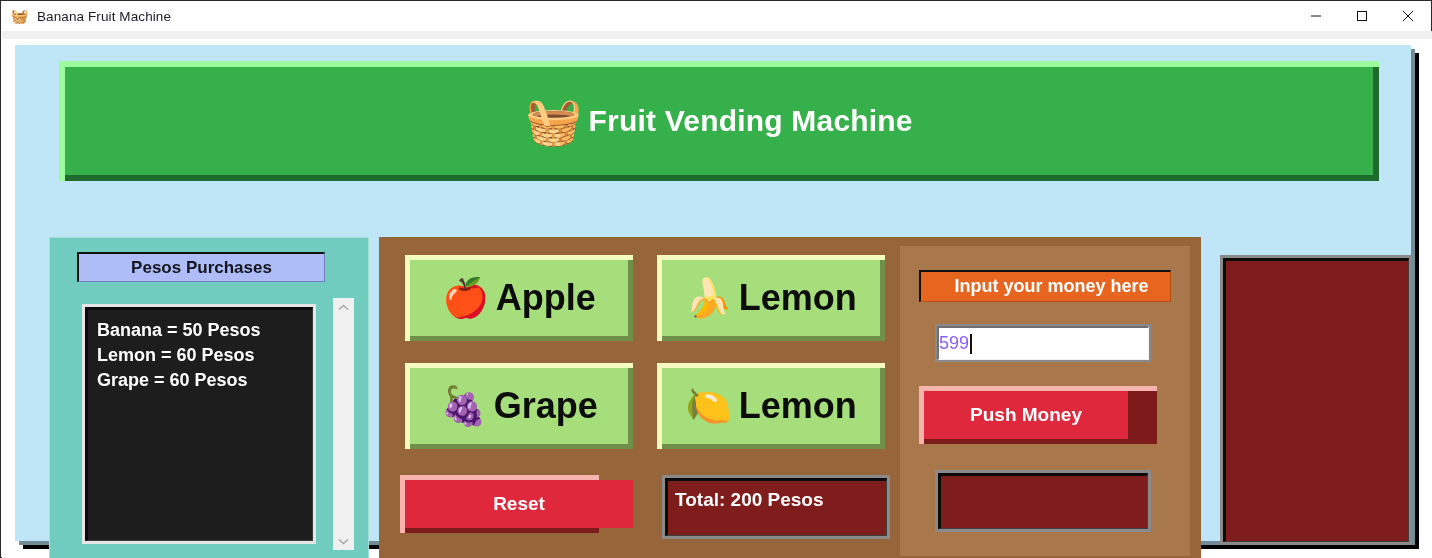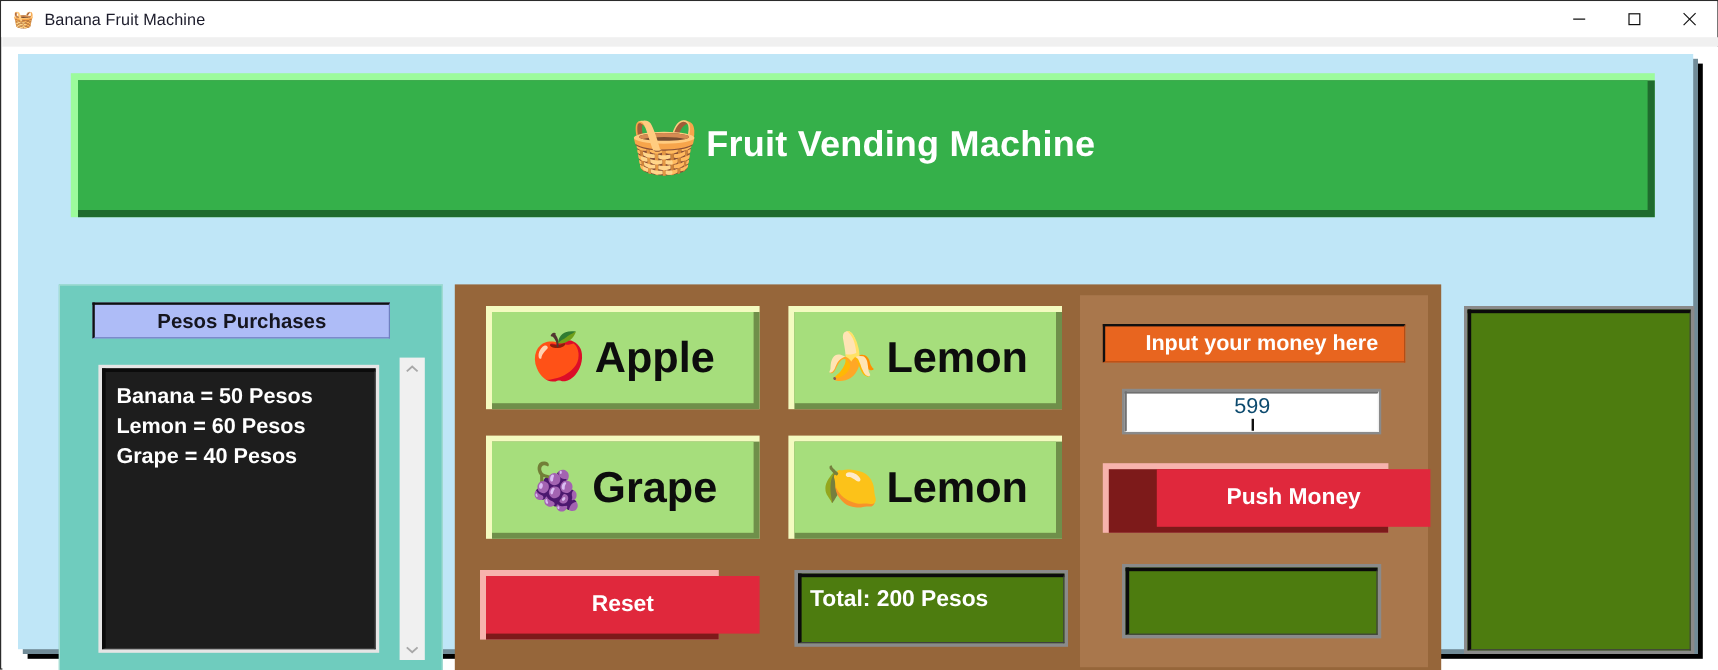--- a/index.html
+++ b/index.html
@@ -190,21 +190,21 @@
     position: absolute; left: 5px; top: 5px;
     display: flex; align-items: center; justify-content: center;
     background: #e0283c;
     font-size: 19px; font-weight: bold; color: #ffffff;
   }
 
   
   .disp-frame { position: absolute; background: #8a8a8a; padding: 3px; }
   .disp-inner {
     width: 100%; height: 100%;
-    background: #4d7c0f;
+    background: #7f1d1d;
     border-top: 3px solid #0b0b0b;
     border-left: 3px solid #0b0b0b;
     border-right: 1px solid #3f3f3f;
     border-bottom: 1px solid #3f3f3f;
     overflow: hidden;
   }
   .disp-text {
     font-size: 19px; font-weight: bold; color: #ffffff;
     padding: 8px 0 0 7px; white-space: nowrap;
   }
@@ -233,23 +233,22 @@
     padding: 2px;
   }
   .money-input {
     width: 100%; height: 100%;
     background: #ffffff;
     border-top: 2px solid #707070;
     border-left: 2px solid #707070;
     border-right: 1px solid #f2f2f2;
     border-bottom: 1px solid #f2f2f2;
     display: flex; align-items: center; 
-    font-size: 18px; color: #0c4a6e;
+    font-size: 18px; color: #8b5cf6;
     position: relative;
-    flex-direction: column;
   }
   .caret {
     display: inline-block; width: 2px; height: 20px;
     background: #101010; margin-left: 1px;
   }
 
   
   .right-display {
     position: absolute; left: 1205px; top: 210px;
     width: 192px; height: 290px;
@@ -300,21 +299,21 @@
           <span class="banner-title">Fruit Vending Machine</span>
         </div>
       </div>
 
       <div class="purchases-panel">
         <div class="purchases-label">Pesos Purchases</div>
         <div class="purchases-box-frame">
           <div class="purchases-box-inner">
             <div class="purchase-line">Banana = 50 Pesos</div>
             <div class="purchase-line">Lemon = 60 Pesos</div>
-            <div class="purchase-line">Grape = 40 Pesos</div>
+            <div class="purchase-line">Grape = 60 Pesos</div>
           </div>
         </div>
         <div class="scrollbar">
           <div class="sb-arrow">
             <svg width="11" height="7" viewBox="0 0 11 7">
                 <polyline points="1,5.5 5.5,1.5 10,5.5" fill="none" stroke="#a8a8a8" stroke-width="1.6"></polyline>
               </svg>
           </div>
           <div class="sb-arrow">
             <svg width="11" height="7" viewBox="0 0 11 7">
@@ -380,21 +379,21 @@
           <div class="money-input-frame">
             <div class="money-input">
               <span title="">599</span>
                 <span class="caret"></span>
             </div>
           </div>
 
           <div class="red-btn" style="left:19px; top:140px; width:238px; height:58px;">
             <div class="rb-hl"></div>
             <div class="rb-sh"></div>
-            <div class="rb-face" style="width:228px; height:48px;margin-left:40px;">Push Money</div>
+            <div class="rb-face" style="width:204px; height:48px;">Push Money</div>
           </div>
 
           <div class="disp-frame" style="left:35px; top:224px; width:216px; height:62px;">
             <div class="disp-inner">
               <div class="disp-text"></div>
             </div>
           </div>
         </div>
       </div>
 

